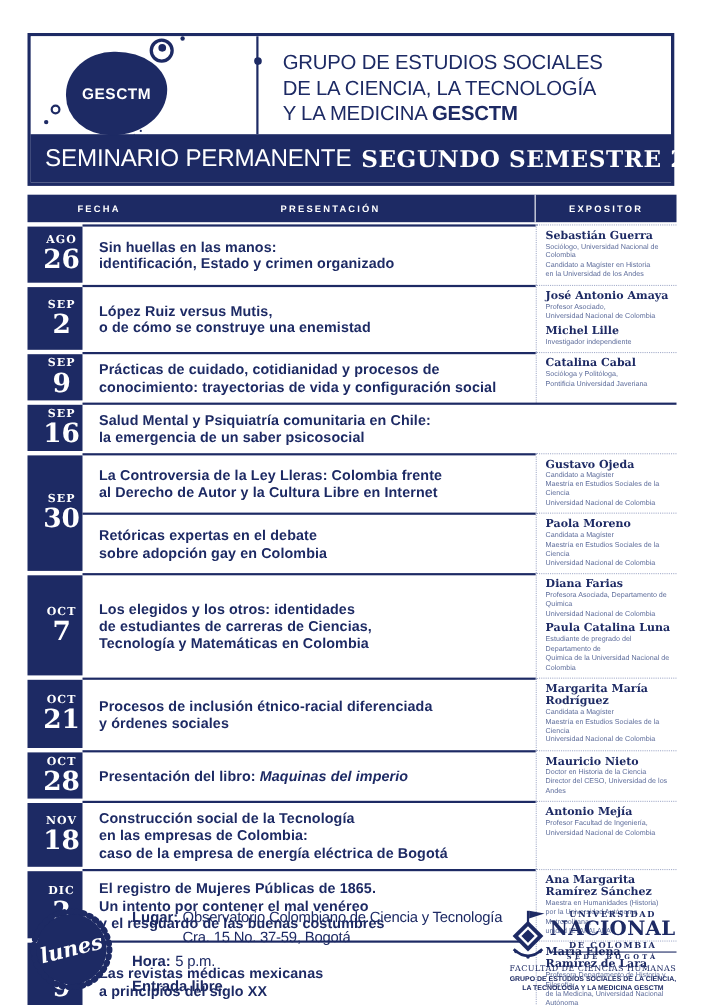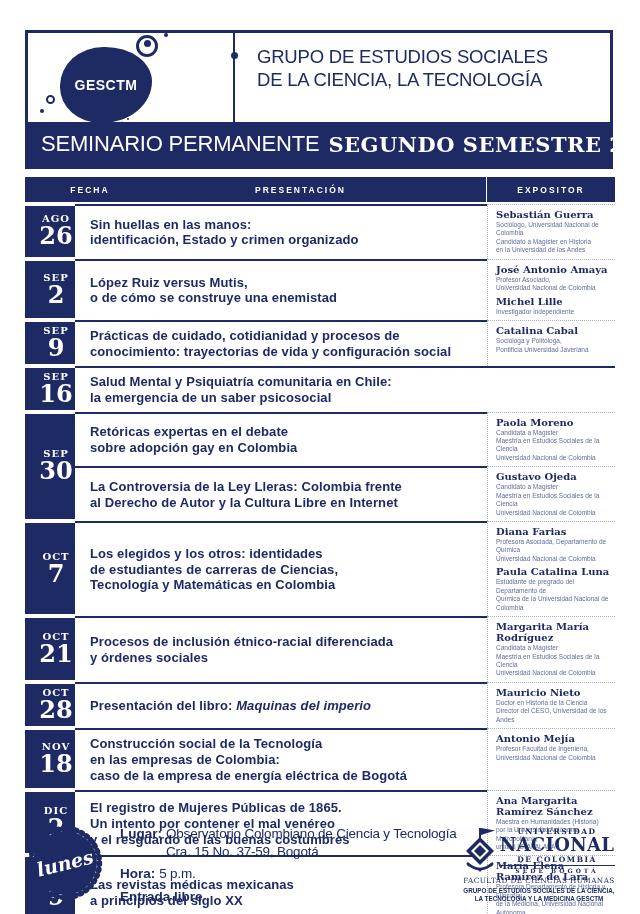--- a/index.html
+++ b/index.html
@@ -108,20 +108,21 @@
           </div>
         <div class="blob-dot-a"></div>
         <div class="blob-ring-sm"></div>
         <div class="blob-dot-b"></div>
       </div>
       <div class="title-cell">
         <div class="title-dot"></div>
         <div class="title-text">
           <div>GRUPO DE ESTUDIOS SOCIALES</div>
           <div>DE LA CIENCIA, LA TECNOLOGÍA</div>
+          <div><span>Y LA MEDICINA </span><span class="bold">GESCTM</span></div>
         </div>
       </div>
     </div>
     <div class="banner">
       <span class="banner-regular">SEMINARIO PERMANENTE</span>
       <span class="banner-bold">SEGUNDO SEMESTRE 2013</span>
     </div>
   </div>
 
   <div class="table">
@@ -213,43 +214,43 @@
       </div>
 
       <div class="row">
         <div class="date-col">
           <div class="date-box">
             <span class="month">SEP</span>
             <span class="day">30</span>
           </div>
         </div>
         <div class="span-col">
+          <div class="sub-row r4b">
+            <div class="pres-cell">
+              <div class="pres-title">La Controversia de la Ley Lleras: Colombia frente
+al Derecho de Autor y la Cultura Libre en Internet</div>
+            </div>
+            <div class="exp-cell">
+              <div class="speaker">
+                <div class="sp-name">Gustavo Ojeda</div>
+                <div class="sp-desc">Candidato a Magíster
+Maestría en Estudios Sociales de la Ciencia
+Universidad Nacional de Colombia</div>
+              </div>
+            </div>
+          </div>
           <div class="sub-row r4a">
             <div class="pres-cell">
               <div class="pres-title">Retóricas expertas en el debate
 sobre adopción gay en Colombia</div>
             </div>
             <div class="exp-cell">
               <div class="speaker">
                 <div class="sp-name">Paola Moreno</div>
                 <div class="sp-desc">Candidata a Magíster
-Maestría en Estudios Sociales de la Ciencia
-Universidad Nacional de Colombia</div>
-              </div>
-            </div>
-          </div>
-          <div class="sub-row r4b">
-            <div class="pres-cell">
-              <div class="pres-title">La Controversia de la Ley Lleras: Colombia frente
-al Derecho de Autor y la Cultura Libre en Internet</div>
-            </div>
-            <div class="exp-cell">
-              <div class="speaker">
-                <div class="sp-name">Gustavo Ojeda</div>
-                <div class="sp-desc">Candidato a Magíster
 Maestría en Estudios Sociales de la Ciencia
 Universidad Nacional de Colombia</div>
               </div>
             </div>
           </div>
         </div>
       </div>
 
       <div class="row r5">
         <div class="date-col">

